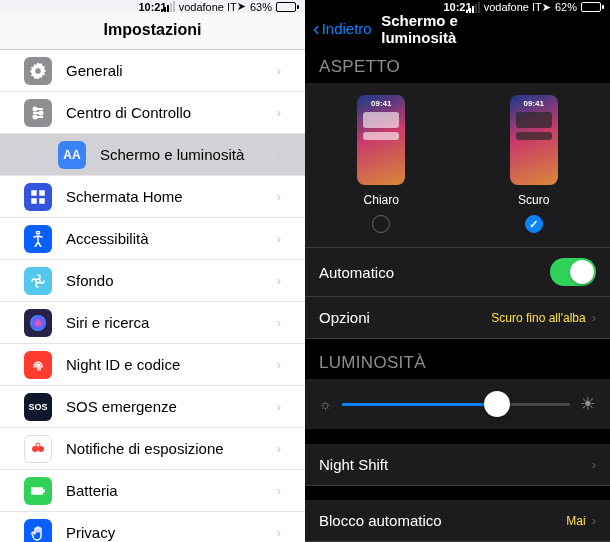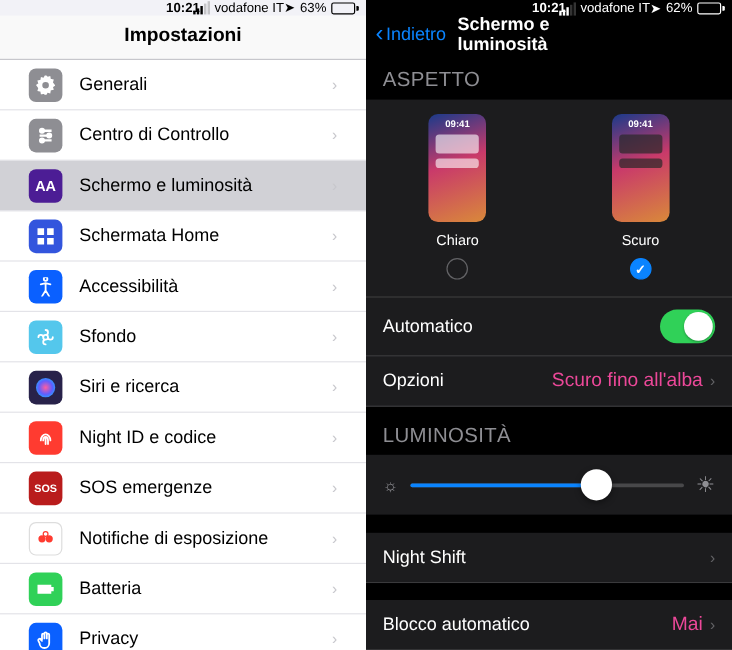--- a/index.html
+++ b/index.html
@@ -72,21 +72,21 @@
 .phone-preview.dark .pv-widget { background: rgba(40,40,40,0.7); }
 .appearance-opt .opt-label { font-size: 12px; color: #fff; }
 .radio { width: 18px; height: 18px; border-radius: 50%; border: 1.5px solid #636366; }
 .radio.checked { background: #0a84ff; border-color: #0a84ff; display: flex;
   align-items: center; justify-content: center; }
 .radio.checked::after { content: "✓"; color: #fff; font-size: 11px; font-weight: 700; }
 
 .dark-row { display: flex; align-items: center; padding: 10px 14px;
   border-bottom: 0.5px solid #3a3a3c; min-height: 42px; }
 .dark-row .lbl { flex: 1; color: #fff; font-size: 15px; }
-.dark-row .val { color: #ec4899; font-size: 16px; }
+.dark-row .val { color: #fde047; font-size: 12px; }
 .dark-row .chev { color: #636366; font-size: 13px; margin-left: 6px; }
 
 .toggle { width: 46px; height: 28px; background: #30d158; border-radius: 14px;
   position: relative; }
 .toggle::after { content:""; position: absolute; right: 2px; top: 2px; width: 24px;
   height: 24px; background: #fff; border-radius: 50%; box-shadow: 0 1px 2px rgba(0,0,0,0.3); }
 
 .brightness { display: flex; align-items: center; gap: 10px; padding: 14px; }
 .sun { color: #8e8e93; font-size: 14px; }
 .slider { flex: 1; height: 3px; background: #48484a; border-radius: 2px; position: relative; }
@@ -140,21 +140,21 @@
             <path d="M3 4h10M3 8h10M3 12h10"></path>
             <circle cx="5" cy="4" r="1.5" fill="#fff"></circle>
             <circle cx="11" cy="8" r="1.5" fill="#fff"></circle>
             <circle cx="5" cy="12" r="1.5" fill="#fff"></circle>
           </svg>
         </span>
         <span class="label">Centro di Controllo</span>
         <span class="chev">›</span>
       </div>
       <div class="row selected">
-        <span class="icon-box" style="background:#4c1d95;">
+        <span class="icon-box" style="background:#3b82f6;margin-left:34px;">
           <span style="color:#fff;font-weight:700;font-size:12px">AA</span>
         </span>
         <span class="label">Schermo e luminosità</span>
         <span class="chev">›</span>
       </div>
       <div class="row">
         <span class="icon-box" style="background:#3355dd;">
           <svg viewBox="0 0 16 16" fill="none" stroke="#fff" stroke-width="1.5" stroke-linecap="round">
             <path d="M2 2h4v4H2zM10 2h4v4h-4zM2 10h4v4H2zM10 10h4v4h-4z" fill="#fff"></path>
           </svg>
@@ -190,21 +190,21 @@
       <div class="row">
         <span class="icon-box" style="background:#ff3b30;">
           <svg viewBox="0 0 16 16" fill="none" stroke="#fff" stroke-width="1.5" stroke-linecap="round">
             <path d="M4 10c0-3 2-5 4-5s4 2 4 5M6 10c0-2 1-3 2-3s2 1 2 3v3M8 7v6" fill="none"></path>
           </svg>
         </span>
         <span class="label">Night ID e codice</span>
         <span class="chev">›</span>
       </div>
       <div class="row">
-        <span class="icon-box" style="background:#b91c1c;">
+        <span class="icon-box" style="background:#0f172a;">
           <span style="color:#fff;font-weight:700;font-size:9px">SOS</span>
         </span>
         <span class="label">SOS emergenze</span>
         <span class="chev">›</span>
       </div>
       <div class="row">
         <span class="icon-box" style="background:#ffffff;border:0.5px solid #ddd;">
           <svg viewBox="0 0 16 16">
             <circle cx="5" cy="8" r="3" fill="#ff3b30"></circle>
             <circle cx="11" cy="8" r="3" fill="#ff3b30"></circle>

